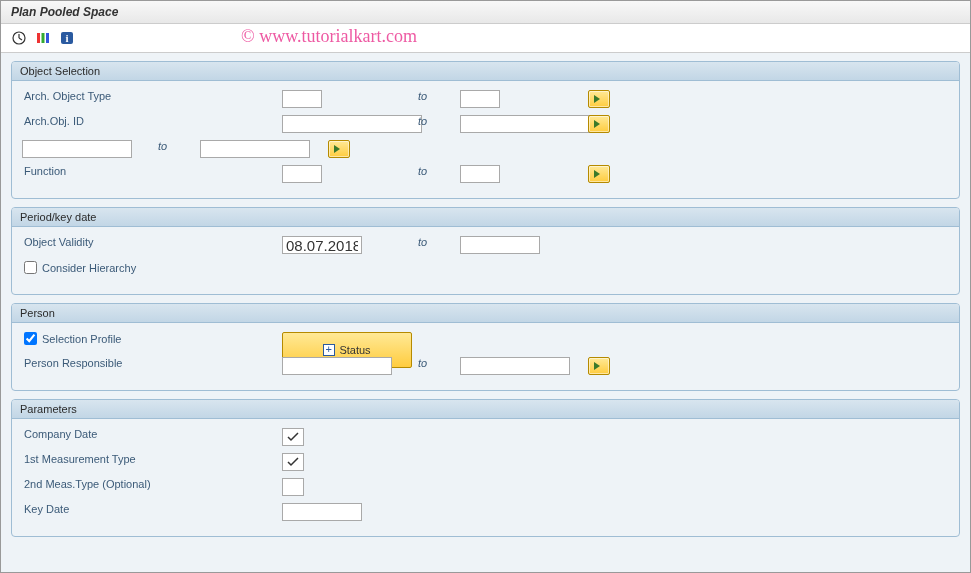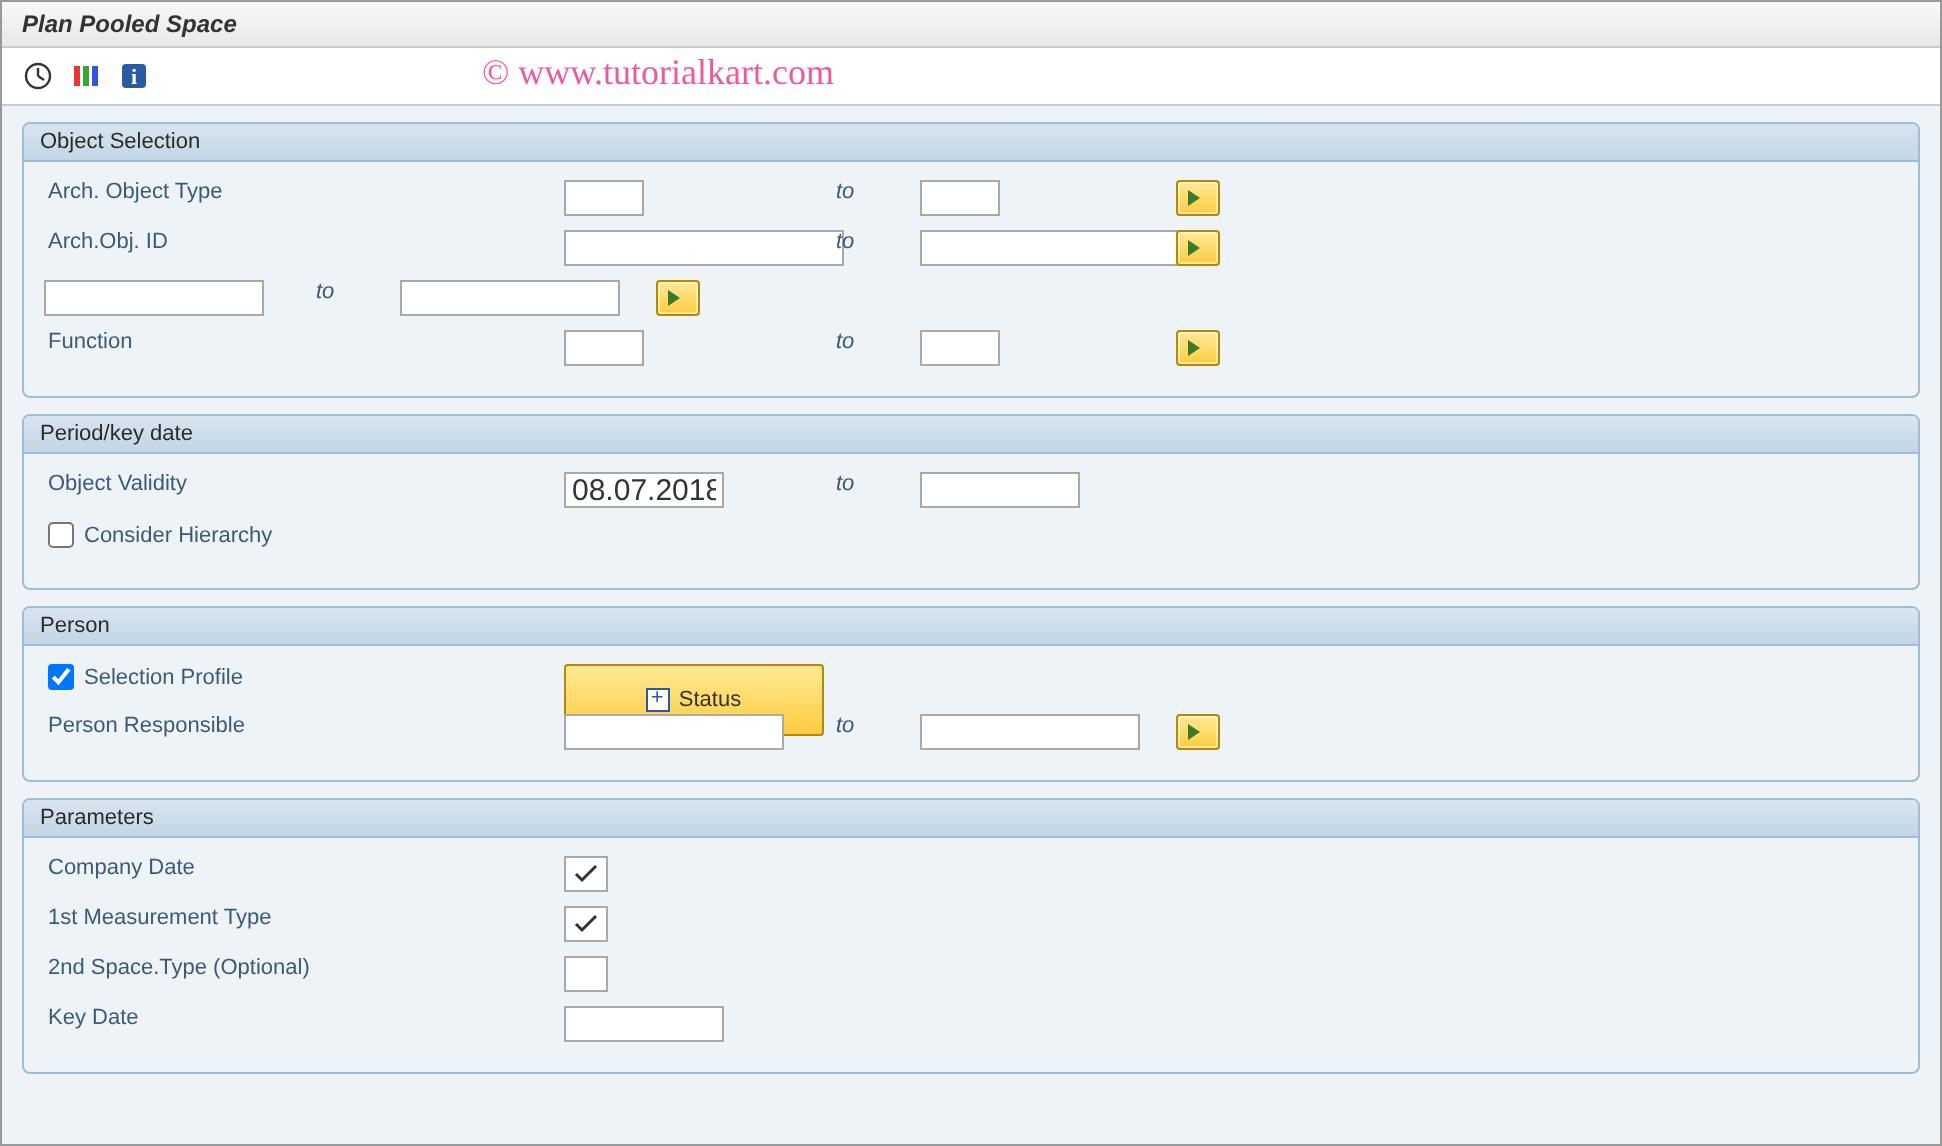--- a/index.html
+++ b/index.html
@@ -295,21 +295,21 @@
         <div class="lbl">1st Measurement Type</div>
         <div class="fld-from">
           <div class="check-field">
             <svg>
                 <polyline points="1,6 4,9 11,2" fill="none" stroke="#333" stroke-width="1.5"></polyline>
               </svg>
           </div>
         </div>
       </div>
       <div class="row">
-        <div class="lbl">2nd Space.Type (Optional)</div>
+        <div class="lbl">2nd Meas.Type (Optional)</div>
         <div class="fld-from"><input class="txt" style="width: 22px;" value=""></div>
       </div>
       <div class="row">
         <div class="lbl">Key Date</div>
         <div class="fld-from"><input class="txt" style="width: 80px;" value=""></div>
       </div>
     </div>
   </div>
 
 </div>

